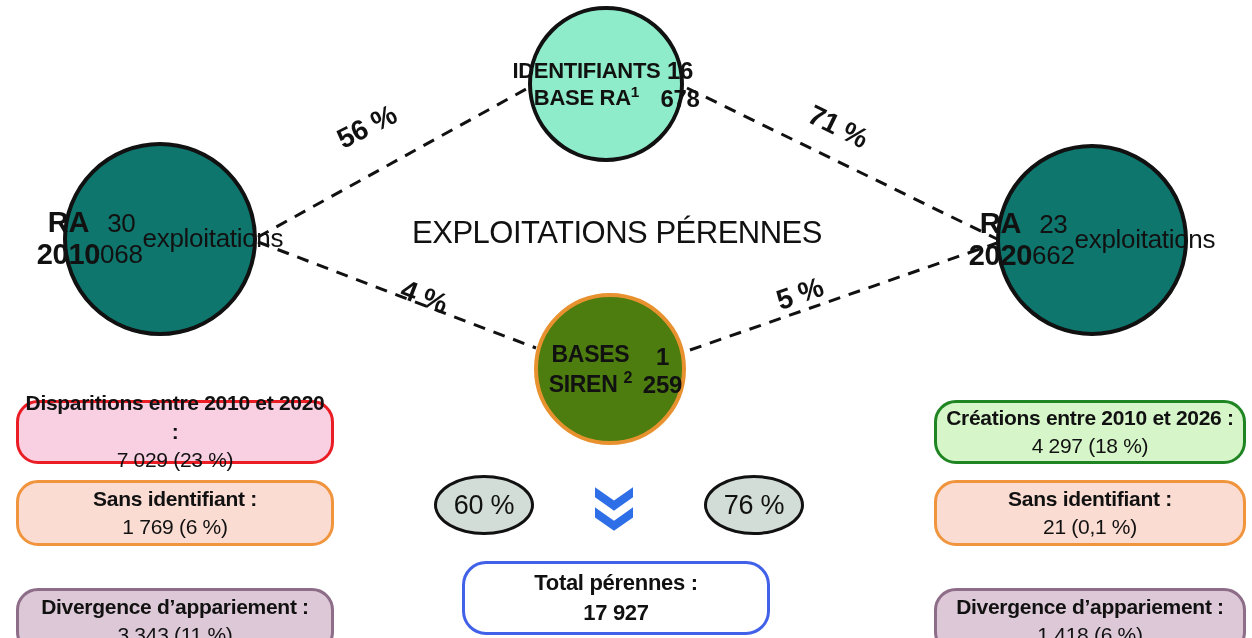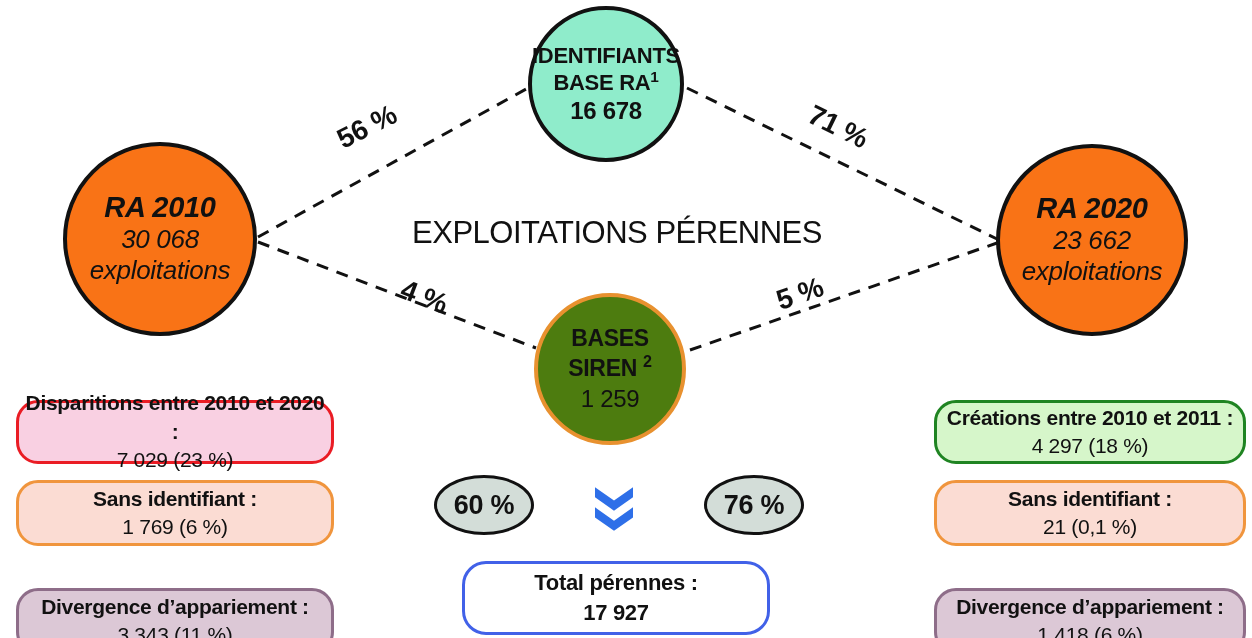--- a/index.html
+++ b/index.html
@@ -3,33 +3,33 @@
 <meta charset="utf-8">
 <style>
   html,body{margin:0;padding:0;background:#fff;}
   .canvas{
     position:relative;width:1252px;height:638px;background:#ffffff;
     font-family:"Liberation Sans",sans-serif;color:#111;overflow:hidden;
     letter-spacing:-0.3px;
   }
   .links-svg{position:absolute;left:0;top:0;}
   .circle{
-    position:absolute;border-radius:50%;display:flex;flex-direction:column;
+    position:absolute;border-radius:50%;display:flex;
     align-items:center;justify-content:center;text-align:center;box-sizing:border-box;
   }
-  .node-ra{left:63px;top:142px;width:194px;height:194px;background:#f97316;border:4px solid #111;font-style:italic;}
+  .node-ra{left:63px;top:142px;width:194px;height:194px;background:#0f766e;border:4px solid #111;}
   .node-ra2020{left:996px;top:144px;width:192px;height:192px;}
   .node-ident{left:528px;top:6px;width:156px;height:156px;background:#8feccb;border:4px solid #111;}
   .node-siren{left:534px;top:293px;width:152px;height:152px;background:#4d7c0f;border:4px solid #e8912f;}
   .node-title{font-weight:bold;font-size:29px;line-height:1.1;}
   .node-value{font-size:26px;line-height:1.2;}
   .ident-label{font-weight:bold;font-size:22px;line-height:1.15;}
   .ident-value{font-weight:bold;font-size:24px;margin-top:2px;}
   .siren-label{font-weight:bold;font-size:23px;line-height:1.15;}
-  .siren-value{font-weight:normal;font-size:24px;margin-top:4px;}
+  .siren-value{font-weight:bold;font-size:24px;margin-top:4px;}
   sup{font-size:0.7em;font-weight:bold;}
   .center-title{
     position:absolute;left:617px;top:233px;transform:translate(-50%,-50%);
     font-size:31px;letter-spacing:-0.5px;white-space:nowrap;
   }
   .pct{
     position:absolute;font-weight:bold;font-size:28px;white-space:nowrap;
     transform-origin:center;
   }
   .pct56{left:367px;top:127px;transform:translate(-50%,-50%) rotate(-27deg);}
@@ -49,21 +49,21 @@
   .row2{top:480px;height:66px;}
   .row3{top:561px;height:66px;margin-top:27px;}
   .box-disparitions{background:#f9d0e2;border-color:#ea1c24;}
   .box-sans-id{background:#fbdcd3;border-color:#f0953d;}
   .box-divergence{background:#dcc8d6;border-color:#8e6d89;}
   .box-creations{background:#d6f6ca;border-color:#1f8422;}
   .ellipse{
     position:absolute;width:100px;height:60px;border-radius:50%;
     background:#d3ddd8;border:3px solid #111;box-sizing:border-box;
     display:flex;align-items:center;justify-content:center;
-    font-weight:bold;font-size:27px;
+    font-weight:normal;font-size:27px;
   }
   .ellipse60{left:434px;top:475px;}
   .ellipse76{left:704px;top:475px;}
   .chevron{position:absolute;left:595px;top:487px;}
   .total-box{
     position:absolute;left:462px;top:561px;width:308px;height:74px;box-sizing:border-box;
     background:#fff;border:3px solid #4161e8;border-radius:24px;
     display:flex;flex-direction:column;align-items:center;justify-content:center;
     text-align:center;line-height:1.35;
   }
@@ -122,21 +122,21 @@
   <div class="info-box box-sans-id col-left row2">
     <div class="box-label">Sans identifiant :</div>
     <div class="box-value">1 769 (6 %)</div>
   </div>
   <div class="info-box box-divergence col-left row3">
     <div class="box-label">Divergence d’appariement :</div>
     <div class="box-value">3 343 (11 %)</div>
   </div>
 
   <div class="info-box box-creations col-right row1">
-    <div class="box-label">Créations entre 2010 et 2011 :</div>
+    <div class="box-label">Créations entre 2010 et 2026 :</div>
     <div class="box-value">4 297 (18 %)</div>
   </div>
   <div class="info-box box-sans-id col-right row2">
     <div class="box-label">Sans identifiant :</div>
     <div class="box-value">21 (0,1 %)</div>
   </div>
   <div class="info-box box-divergence col-right row3">
     <div class="box-label">Divergence d’appariement :</div>
     <div class="box-value">1 418 (6 %)</div>
   </div>

